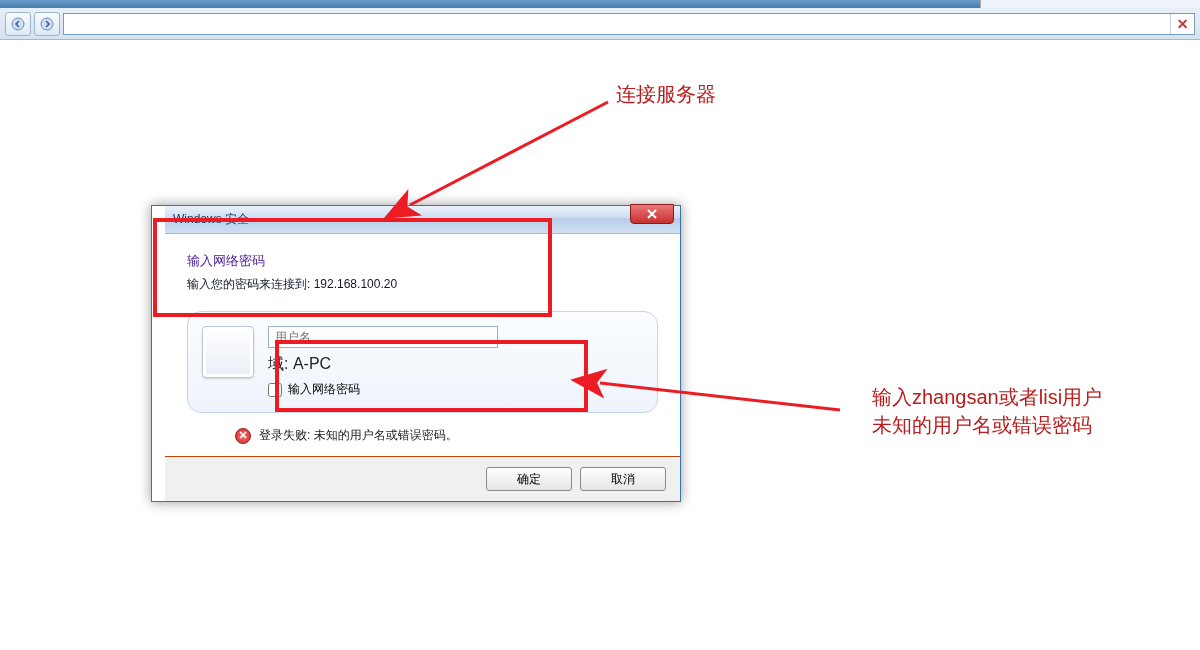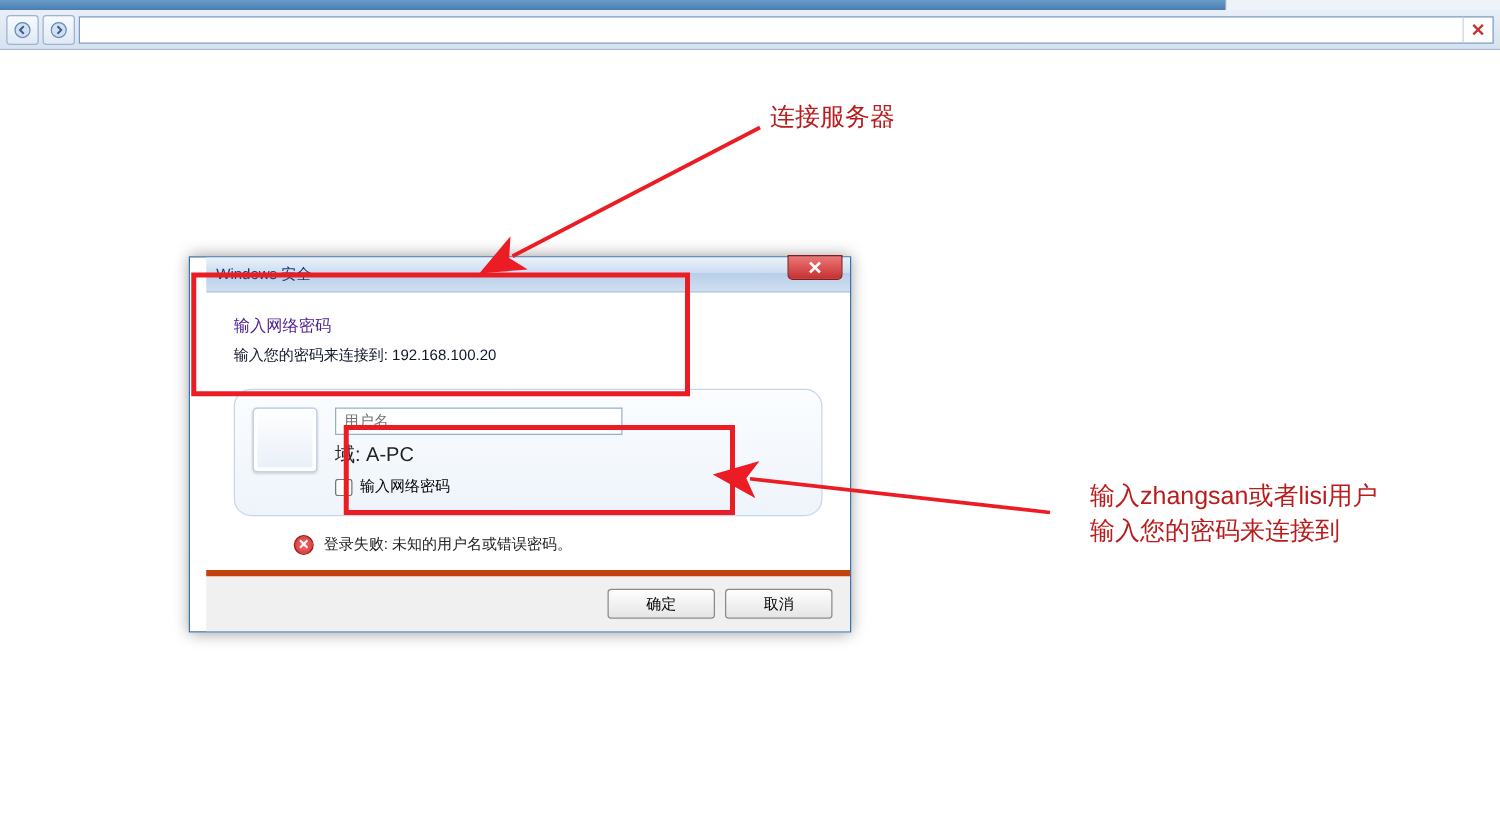--- a/index.html
+++ b/index.html
@@ -118,21 +118,21 @@
       font-size:12px;color:#222;
     }
     .err-icon{
       width:16px;height:16px;border-radius:50%;
       background:radial-gradient(#ff6b6b,#c53030);
       display:flex;align-items:center;justify-content:center;
       color:#fff;font-size:11px;font-weight:bold;
       border:1px solid #a01818;
     }
     .dlg-footer{
-      background:#f0f0f0;border-top:5px solid #c2410c;
+      background:#f0f0f0;border-top:1px solid #c2410c;
       padding:10px 14px;display:flex;justify-content:flex-end;gap:8px;
     }
     .dlg-footer button{
       width:86px;height:24px;
       background:linear-gradient(#fefefe,#e5e5e5);
       border:1px solid #8a8a8a;border-radius:3px;
       font-size:12px;
     }
     
     .redbox{position:absolute;border:4px solid #ec1c24;pointer-events:none;}
@@ -201,21 +201,21 @@
     <button>取消</button>
   </div>
 </div>
 
 <div class="redbox" style="left:153px;top:218px;width:399px;height:99px;"></div>
 <div class="redbox" style="left:275px;top:340px;width:313px;height:72px;"></div>
 
 <div class="annot" style="left:616px;top:80px;">连接服务器</div>
 <div class="annot" style="left:872px;top:383px;">
   <span>输入zhangsan或者lisi用户</span><br>
-  <span>输入您的密码来连接到</span>
+  <span>未知的用户名或错误密码</span>
 </div>
 
 <svg class="arrows" width="1200" height="650">
   <defs>
     <marker id="ah" markerWidth="14" markerHeight="14" refX="2" refY="5" orient="auto">
       <path d="M0,0 L12,5 L0,10 L3,5 Z" fill="#ec1c24"></path>
     </marker>
   </defs>
 
   <line x1="608" y1="102" x2="410" y2="205" stroke="#ec1c24" stroke-width="3" marker-end="url(#ah)"></line>

